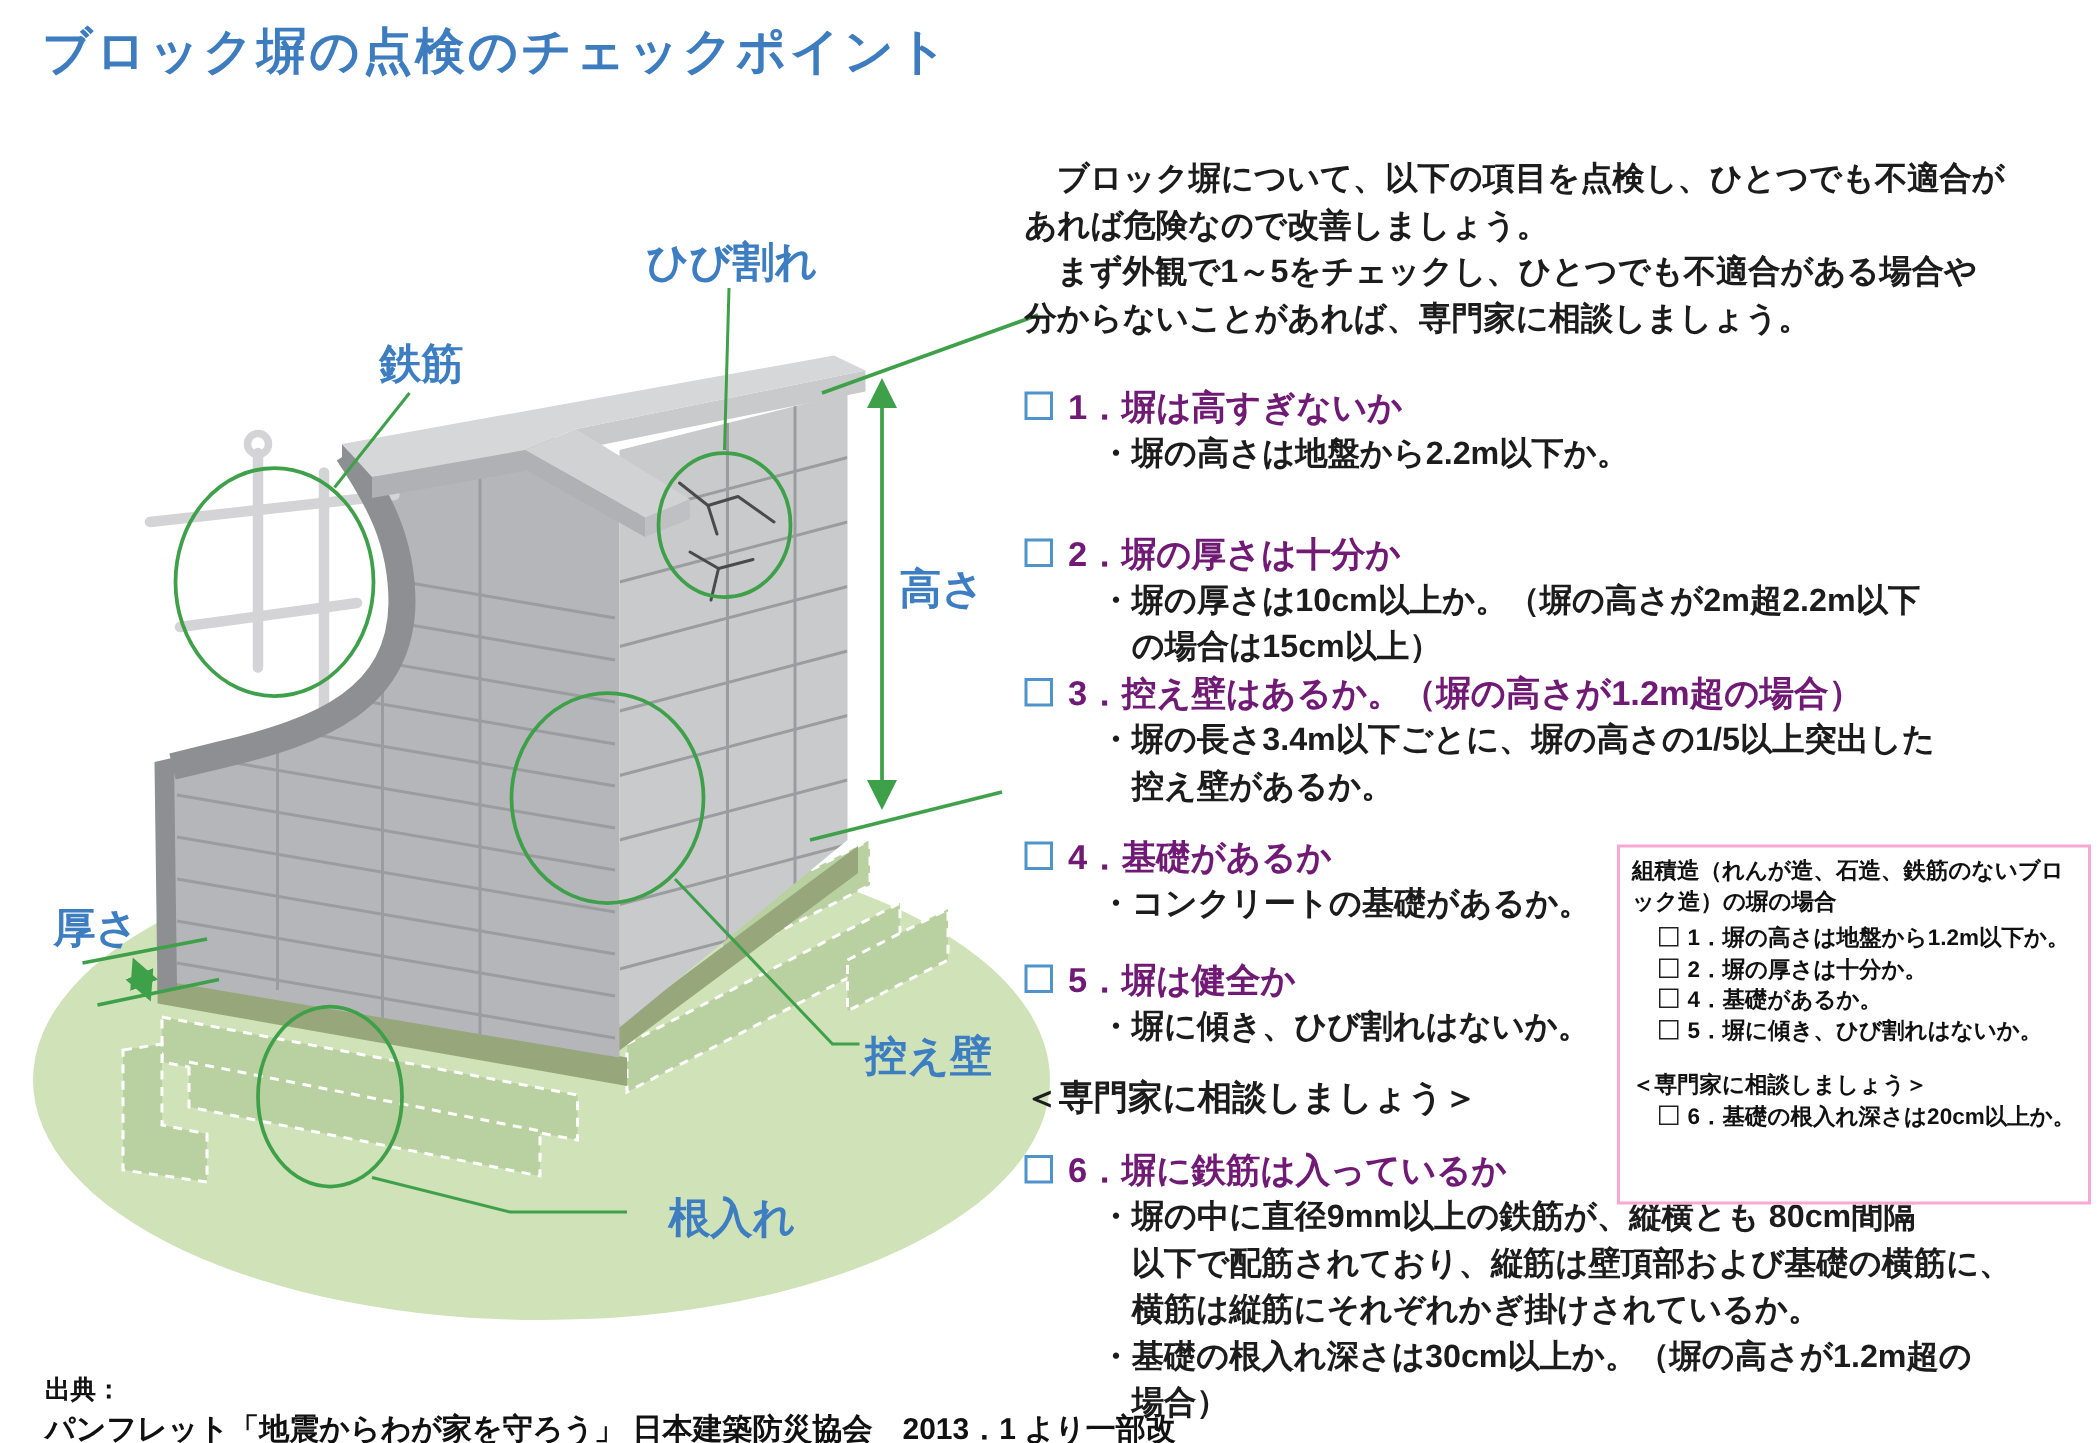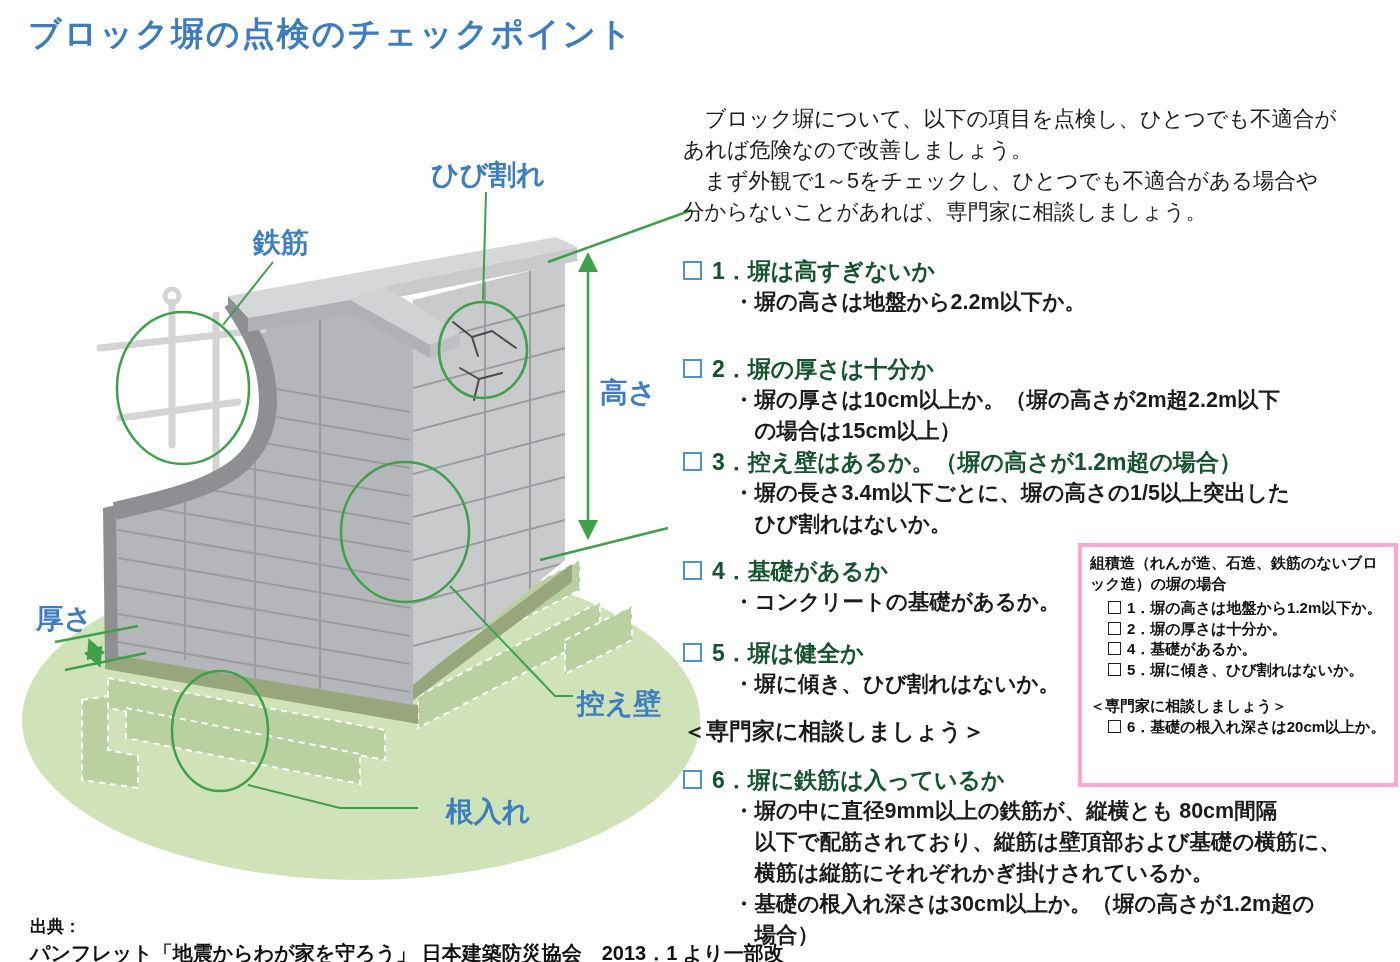--- a/index.html
+++ b/index.html
@@ -7,39 +7,39 @@
     width:1400px;height:962px;position:relative;overflow:hidden;
     font-family:"Liberation Sans","DejaVu Sans",sans-serif;
     -webkit-font-smoothing:antialiased;
   }
   .page-title{
     position:absolute;left:28px;top:12px;
     font-size:33px;font-weight:bold;color:#3e7cc0;letter-spacing:2px;
   }
   .illustration{position:absolute;left:20px;top:140px;width:680px;height:760px;}
   .right-col{position:absolute;left:683px;top:104px;width:715px;color:#1c1c1c;}
-  .intro-line{font-size:21.5px;font-weight:normal;line-height:31px;white-space:nowrap;}
+  .intro-line{font-size:21.5px;font-weight:bold;line-height:31px;white-space:nowrap;}
   .check-item{margin:0;}
   .item-heading{
-    font-size:23px;font-weight:bold;color:#14532d;line-height:31px;white-space:nowrap;
+    font-size:23px;font-weight:bold;color:#701a75;line-height:31px;white-space:nowrap;
   }
   .cbx{
     display:inline-block;width:15px;height:15px;border:2px solid #4e93ca;
     margin-right:10px;vertical-align:-1px;background:#fff;
   }
   .item-detail{
     font-size:21.5px;font-weight:bold;color:#1c1c1c;line-height:31px;
     padding-left:50px;white-space:nowrap;
   }
   .consult-heading{
     font-size:23px;font-weight:bold;color:#1c1c1c;line-height:31px;white-space:nowrap;
   }
   .side-box{
-    position:absolute;left:1078px;top:543px;width:296px;height:224px;
-    border:4px solid #f9a8d4;background:#ffffff;padding:6px 8px;
+    position:absolute;left:1078px;top:563px;width:296px;height:224px;
+    border:2px solid #f9a8d4;background:#ffffff;padding:6px 8px;
     font-size:15px;font-weight:bold;color:#111;line-height:20.5px;
   }
   .side-box .box-title{margin-bottom:4px;}
   .side-box .box-item{padding-left:64px;text-indent:-46px;}
   .cbx-s{
     display:inline-block;width:11px;height:11px;border:1.5px solid #222;
     margin-right:6px;vertical-align:-1px;background:#fff;
   }
   .box-consult{margin-top:16px;}
   .source{position:absolute;left:30px;top:882px;color:#111;margin-top:32px;}
@@ -171,21 +171,21 @@
 
   <div class="check-item" style="margin-top:36px">
     <div class="item-heading"><span class="cbx"></span><span>2．塀の厚さは十分か</span></div>
     <div class="item-detail">・塀の厚さは10cm以上か。（塀の高さが2m超2.2m以下</div>
     <div class="item-detail">　の場合は15cm以上）</div>
   </div>
 
   <div class="check-item" style="">
     <div class="item-heading"><span class="cbx"></span><span>3．控え壁はあるか。（塀の高さが1.2m超の場合）</span></div>
     <div class="item-detail">・塀の長さ3.4m以下ごとに、塀の高さの1/5以上突出した</div>
-    <div class="item-detail">　ひび割れはないか。</div>
+    <div class="item-detail">　控え壁があるか。</div>
   </div>
 
   <div class="check-item" style="margin-top:16px">
     <div class="item-heading"><span class="cbx"></span><span>4．基礎があるか</span></div>
     <div class="item-detail">・コンクリートの基礎があるか。</div>
   </div>
 
   <div class="check-item" style="margin-top:20px">
     <div class="item-heading"><span class="cbx"></span><span>5．塀は健全か</span></div>
     <div class="item-detail">・塀に傾き、ひび割れはないか。</div>

